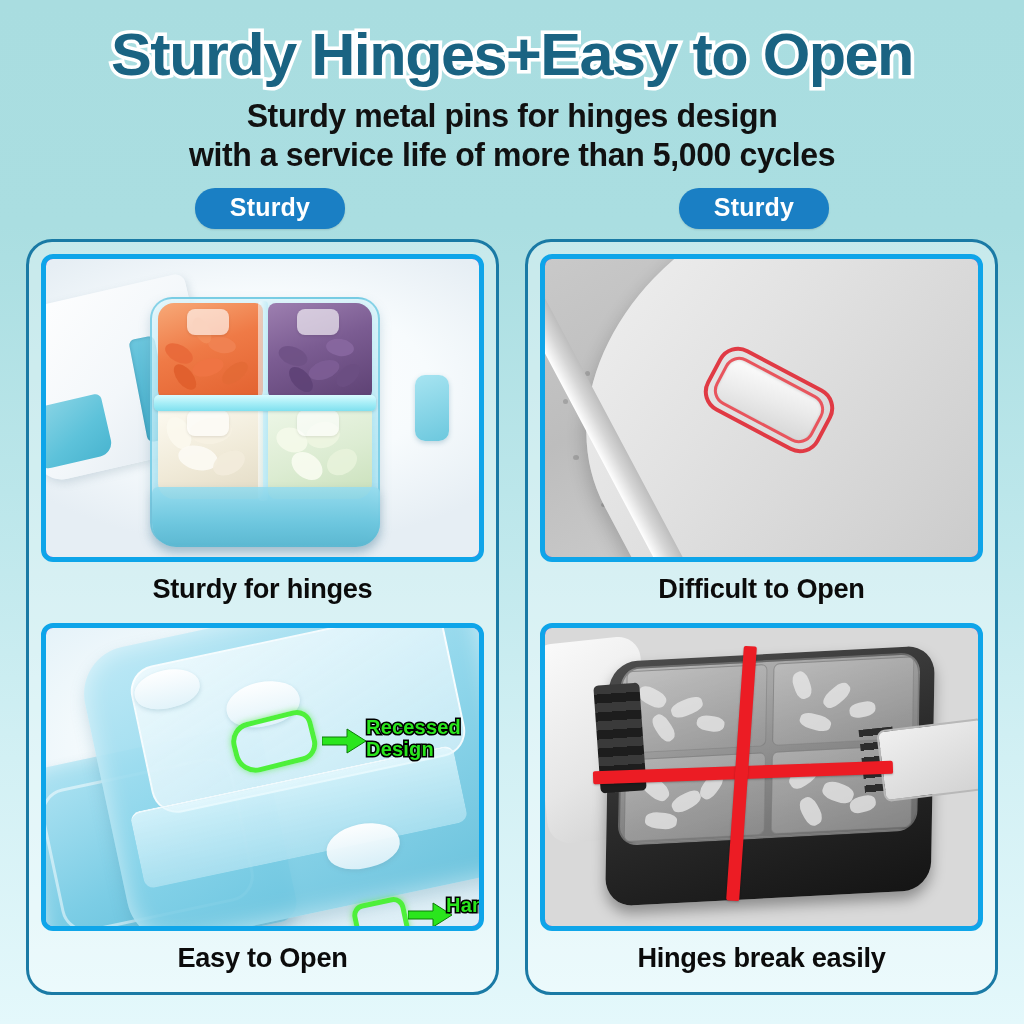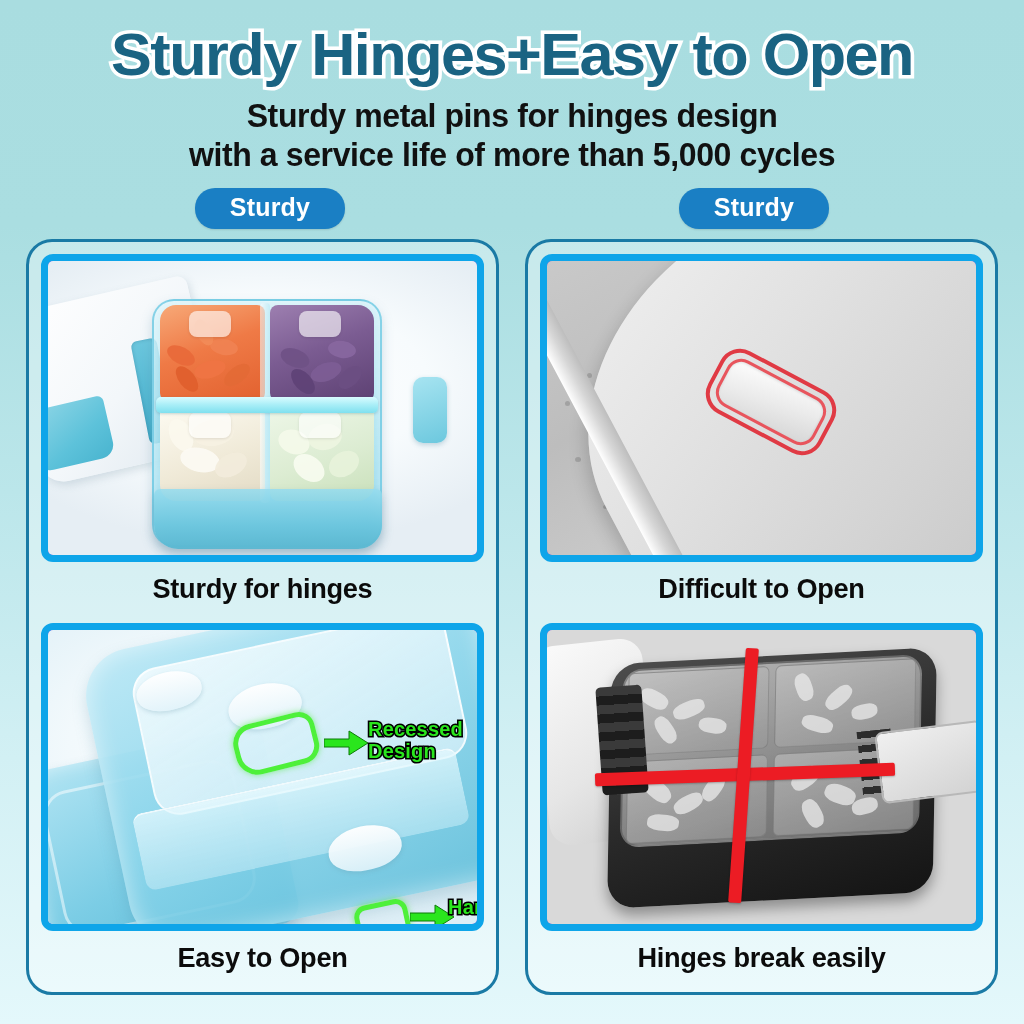--- a/index.html
+++ b/index.html
@@ -89,21 +89,21 @@
     background: rgba(255,255,255,0.34);
     padding: 12px 12px 6px 12px;
     display: flex;
     flex-direction: column;
     gap: 6px;
   }
 
   .block { display: flex; flex-direction: column; }
 
   .photo {
-    border: 7px solid #0ea5e9;
+    border: 5px solid #0ea5e9;
     border-radius: 12px;
     height: 308px;
     overflow: hidden;
     position: relative;
     background: #6d28d9;
   }
 
   .caption {
     text-align: center;
     font-size: 28px;

